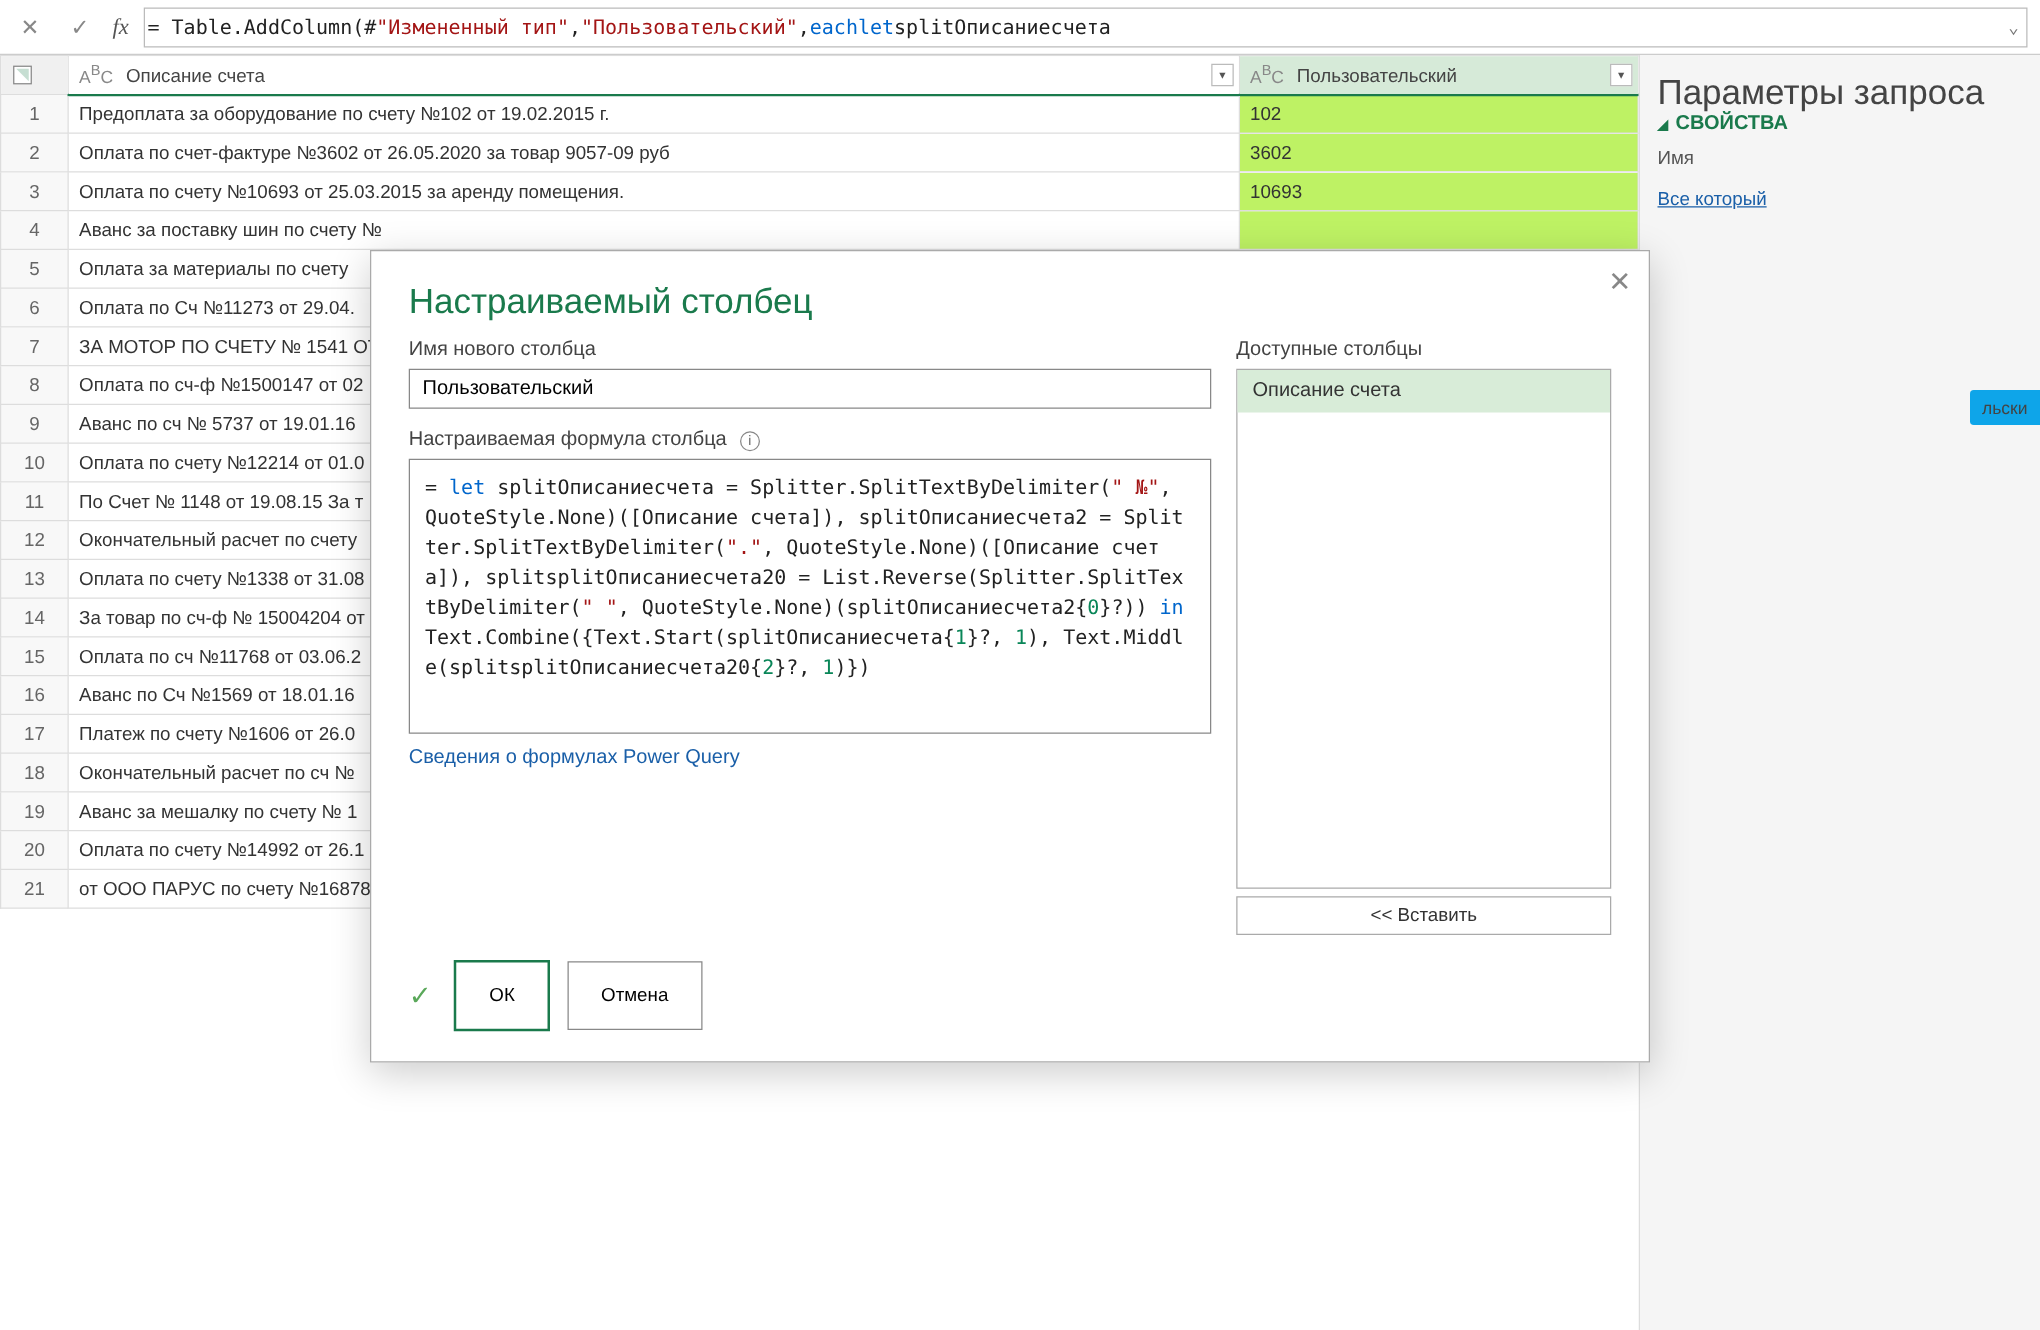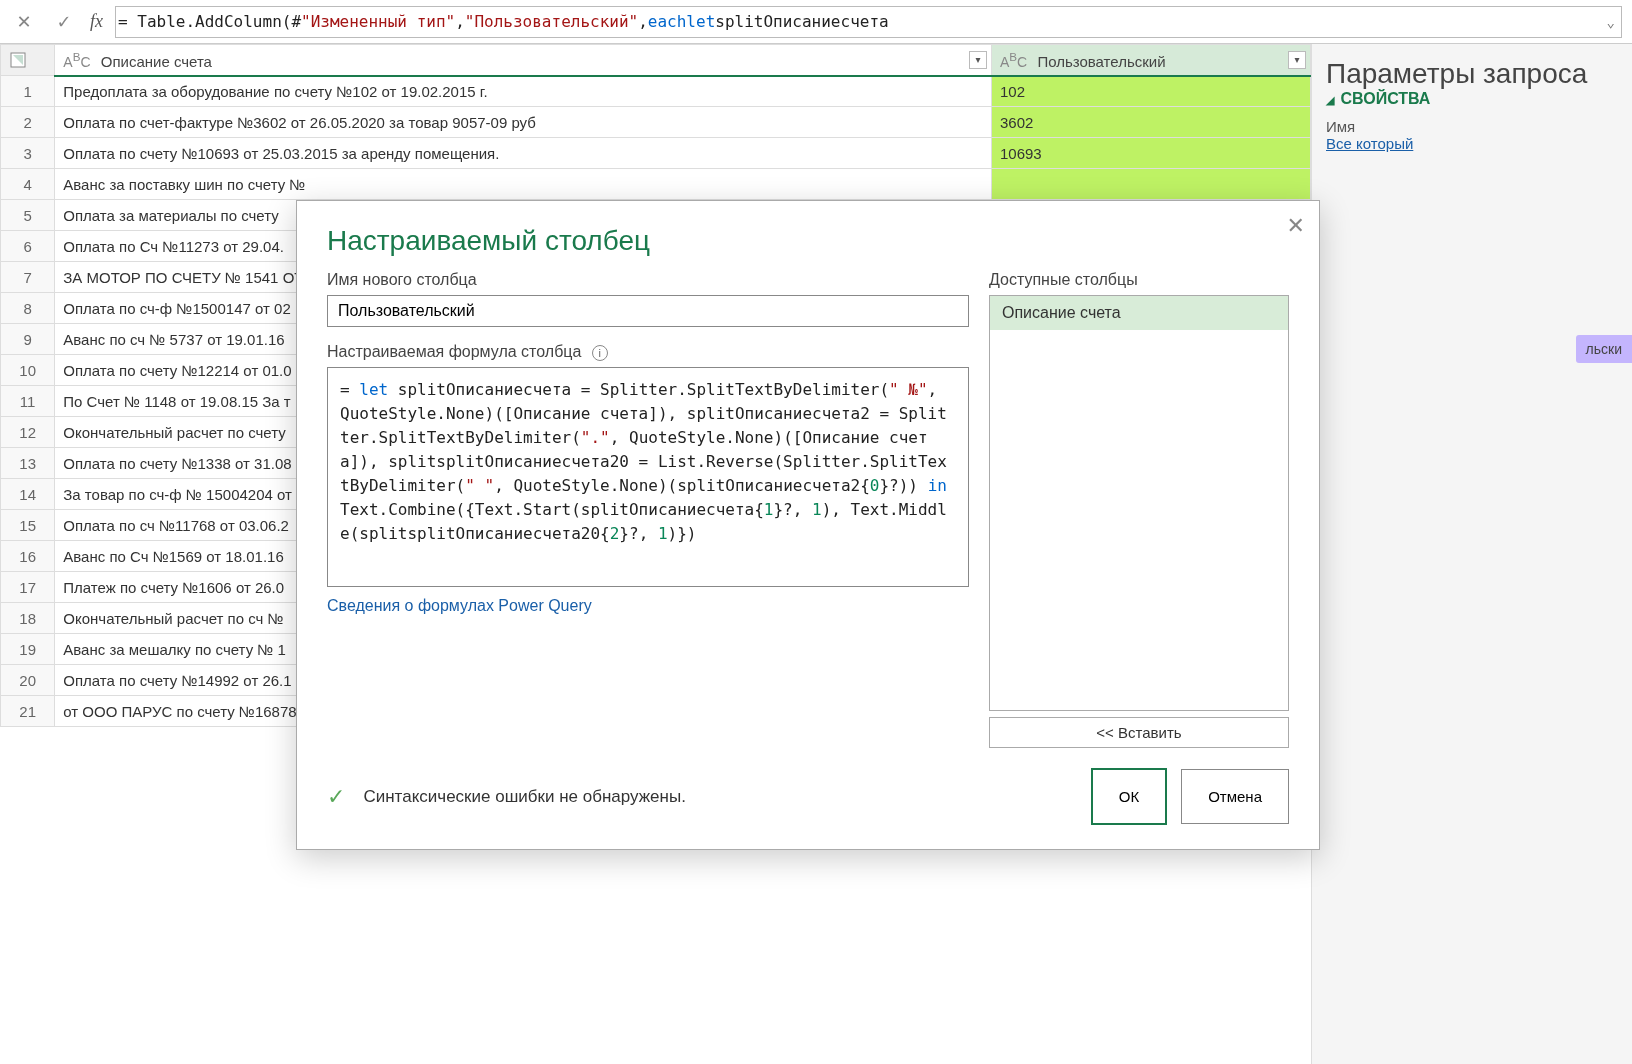--- a/index.html
+++ b/index.html
@@ -152,41 +152,41 @@
 .props-header::before {
   content: "◢";
   font-size: 11px;
   margin-right: 6px;
   display: inline-block;
   transform: rotate(0deg);
 }
 .field-label {
   color: #555;
   font-size: 15px;
-  margin-bottom: 0;
+  margin-bottom: 16px;
 }
 .field-input {
   border: 1px solid #bbb;
   background: #fff;
   padding: 6px 10px;
   width: 100%;
   font-size: 15px;
   margin-bottom: 14px;
 }
 .link {
   color: #1a5fa8;
   text-decoration: underline;
   font-size: 15px;
   cursor: pointer;
 }
 .tag-badge {
   position: absolute;
   right: 0;
-  top: 335px;
-  background: #c4b5fd;
+  top: 312px;
+  background: #0ea5e9;
   color: #444;
   padding: 6px 10px;
   font-size: 14px;
   border-radius: 3px 0 0 3px;
 }
 
 
 .dialog-overlay {
   position: absolute;
   left: 296px;
@@ -480,17 +480,16 @@
       <div class="dlg-label">Доступные столбцы</div>
       <div class="avail-list">
         <div class="avail-item">Описание счета</div>
       </div>
       <div class="insert-btn">&lt;&lt; Вставить</div>
     </div>
   </div>
 
   <div class="dlg-footer">
     <span class="check">✓</span>
-    <span class="status-text">Синтаксические ошибки не обнаружены.</span>
     <button class="btn primary">ОК</button>
     <button class="btn">Отмена</button>
   </div>
 </div>
 
 </body></html>

